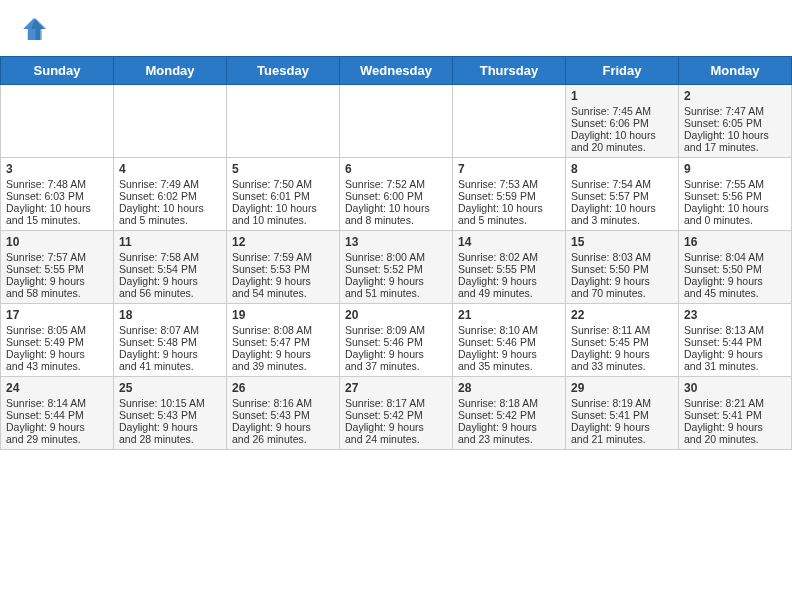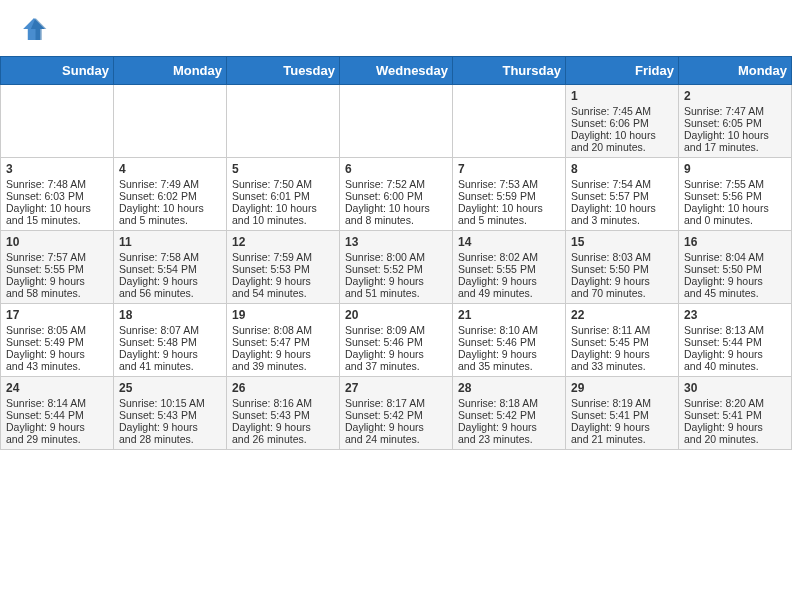--- a/index.html
+++ b/index.html
@@ -42,21 +42,21 @@
       width: 100%;
       border-collapse: collapse;
       margin-top: 8px;
     }
     .calendar th {
       background: #2979c7;
       color: #fff;
       font-size: 13px;
       font-weight: bold;
       padding: 6px 4px;
-      text-align: right;
+      text-align: center;
       border: 1px solid #1a5fa0;
     }
     .calendar td {
       border: 1px solid #ccc;
       vertical-align: top;
       padding: 4px 5px;
       width: 113px;
       min-height: 80px;
       font-size: 10.5px;
       color: #333;
@@ -278,21 +278,21 @@
           <div>Sunrise: 8:11 AM</div>
           <div>Sunset: 5:45 PM</div>
           <div>Daylight: 9 hours</div>
           <div>and 33 minutes.</div>
         </td>
         <td>
           <span class="day-num">23</span>
           <div>Sunrise: 8:13 AM</div>
           <div>Sunset: 5:44 PM</div>
           <div>Daylight: 9 hours</div>
-          <div>and 40 minutes.</div>
+          <div>and 31 minutes.</div>
         </td>
       </tr>
       <tr class="row-odd">
         <td>
           <span class="day-num">24</span>
           <div>Sunrise: 8:14 AM</div>
           <div>Sunset: 5:44 PM</div>
           <div>Daylight: 9 hours</div>
           <div>and 29 minutes.</div>
         </td>
@@ -326,20 +326,20 @@
         </td>
         <td>
           <span class="day-num">29</span>
           <div>Sunrise: 8:19 AM</div>
           <div>Sunset: 5:41 PM</div>
           <div>Daylight: 9 hours</div>
           <div>and 21 minutes.</div>
         </td>
         <td>
           <span class="day-num">30</span>
-          <div>Sunrise: 8:20 AM</div>
+          <div>Sunrise: 8:21 AM</div>
           <div>Sunset: 5:41 PM</div>
           <div>Daylight: 9 hours</div>
           <div>and 20 minutes.</div>
         </td>
       </tr>
     </tbody>
 </table>
 
 </body></html>

